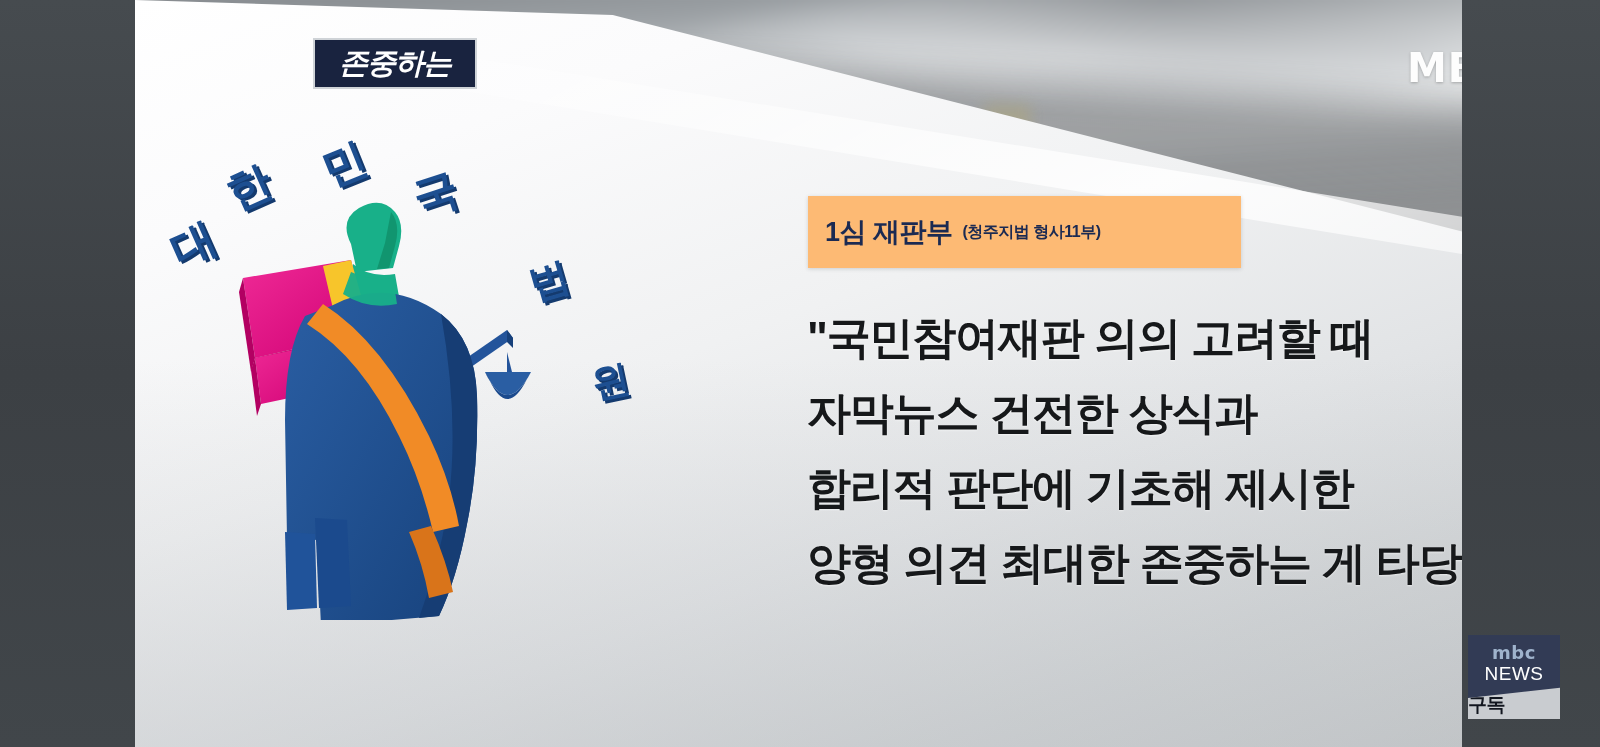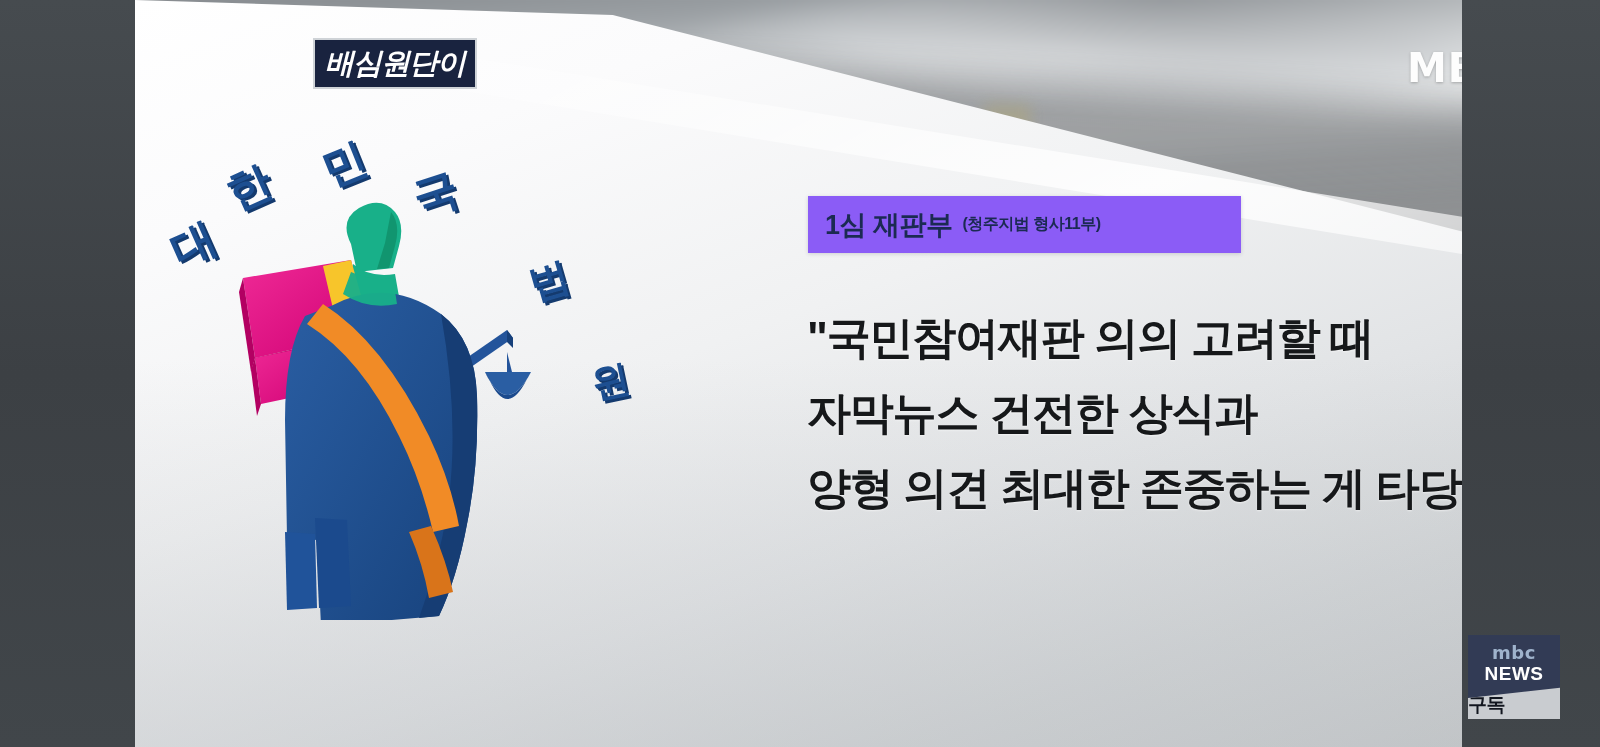--- a/index.html
+++ b/index.html
@@ -118,22 +118,22 @@
     font-size:40px;
     font-weight:bold;
     letter-spacing:1px;
     font-family:"DejaVu Sans", sans-serif;
     text-shadow:0 1px 3px rgba(0,0,0,.25);
   }
 
   
   .caption-box {
     position:absolute; left:673px; top:196px;
-    width:433px; height:57px;
-    background:#8b5cf6;
+    width:433px; height:72px;
+    background:#fdba74;
     display:flex; align-items:center;
     padding-left:17px;
     z-index:5;
     box-shadow:0 1px 4px rgba(60,64,70,.20);
   }
   .caption-main {
     color:#1b2a52;
     font-size:27px;
     font-weight:bold;
     letter-spacing:-.5px;
@@ -178,21 +178,21 @@
     color:#9fb3cc;
     font-size:18px; font-weight:bold;
     letter-spacing:.5px;
     font-family:"DejaVu Sans", sans-serif;
     line-height:1;
   }
   .sub-news {
     position:absolute; left:0; right:0; top:29px;
     text-align:center;
     color:#ffffff;
-    font-size:19px; font-weight:bold;
+    font-size:19px; font-weight:normal;
     letter-spacing:.5px;
     font-family:"Liberation Sans", sans-serif;
     line-height:1;
   }
   .sub-strip {
     position:absolute; left:0; bottom:0;
     width:100%; height:34px;
     background:#c9ccd0;
     clip-path:polygon(0 38%, 100% 8%, 100% 100%, 0 100%);
   }
@@ -302,33 +302,34 @@
         <path d="M130 412 l30 2 l2 74 l-30 2 Z" fill="#20539a"></path>
 
         <path d="M168 184 q60 38 106 132 q22 46 30 90 l-26 6 q-12 -52 -34 -96 q-38 -78 -92 -112 Z" fill="#f18b26"></path>
         <path d="M276 406 q16 36 22 66 l-24 6 q-6 -34 -20 -66 Z" fill="#d9741a"></path>
 
         <path d="M196 152 q22 10 42 6 l4 26 q-30 6 -54 -10 Z" fill="#18b089" opacity=".95"></path>
       </svg>
     </div>
 
     <div class="subtitle-badge">
-      <span>배심원단이</span>
+      <span>존중하는</span>
     </div>
 
     <div class="mbc-logo">MBC</div>
 
     <div class="caption-box">
       <span class="caption-main">1심 재판부</span>
       <span class="caption-sub">(청주지법 형사11부)</span>
     </div>
 
     <div class="quote">
       <div class="quote-line">"국민참여재판 의의 고려할 때</div>
       <div class="quote-line">자막뉴스 건전한 상식과</div>
+      <div class="quote-line">합리적 판단에 기초해 제시한</div>
       <div class="quote-line">양형 의견 최대한 존중하는 게 타당"</div>
     </div>
 
   </div>
 
   <div class="pillar pillar-left"></div>
   <div class="pillar pillar-right"></div>
 
   <div class="subscribe">
     <div class="sub-mbc">mbc</div>

